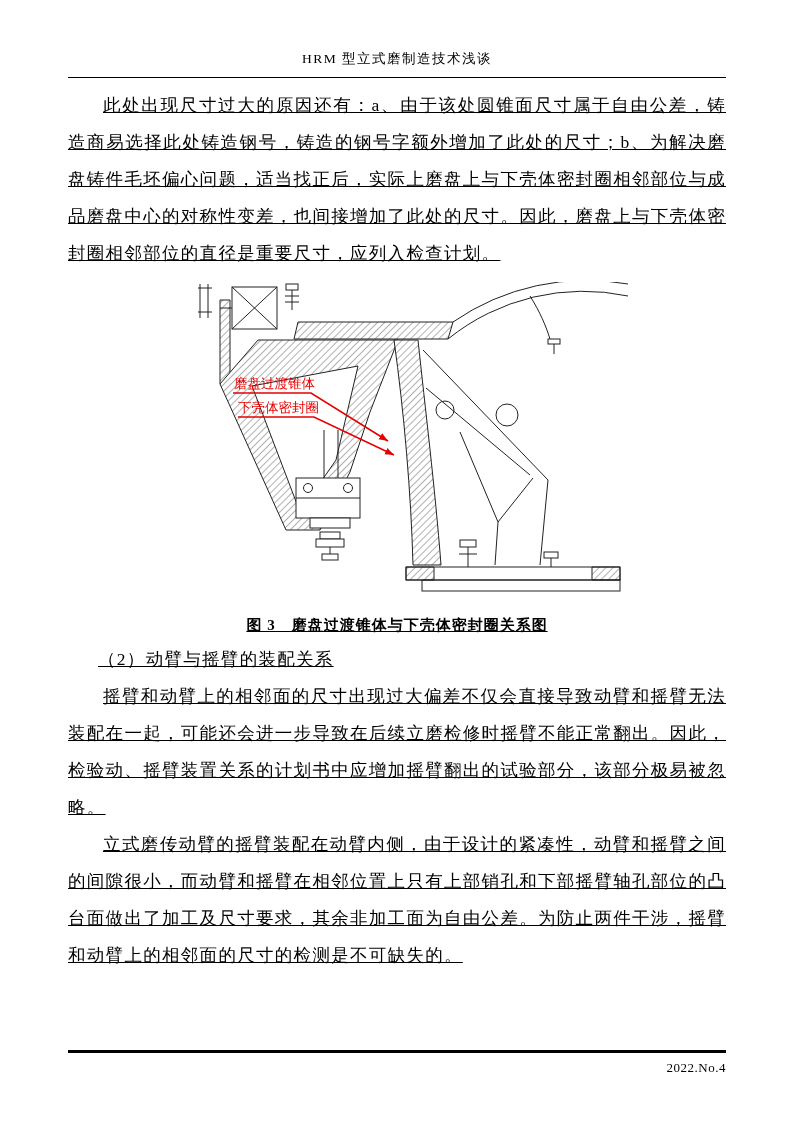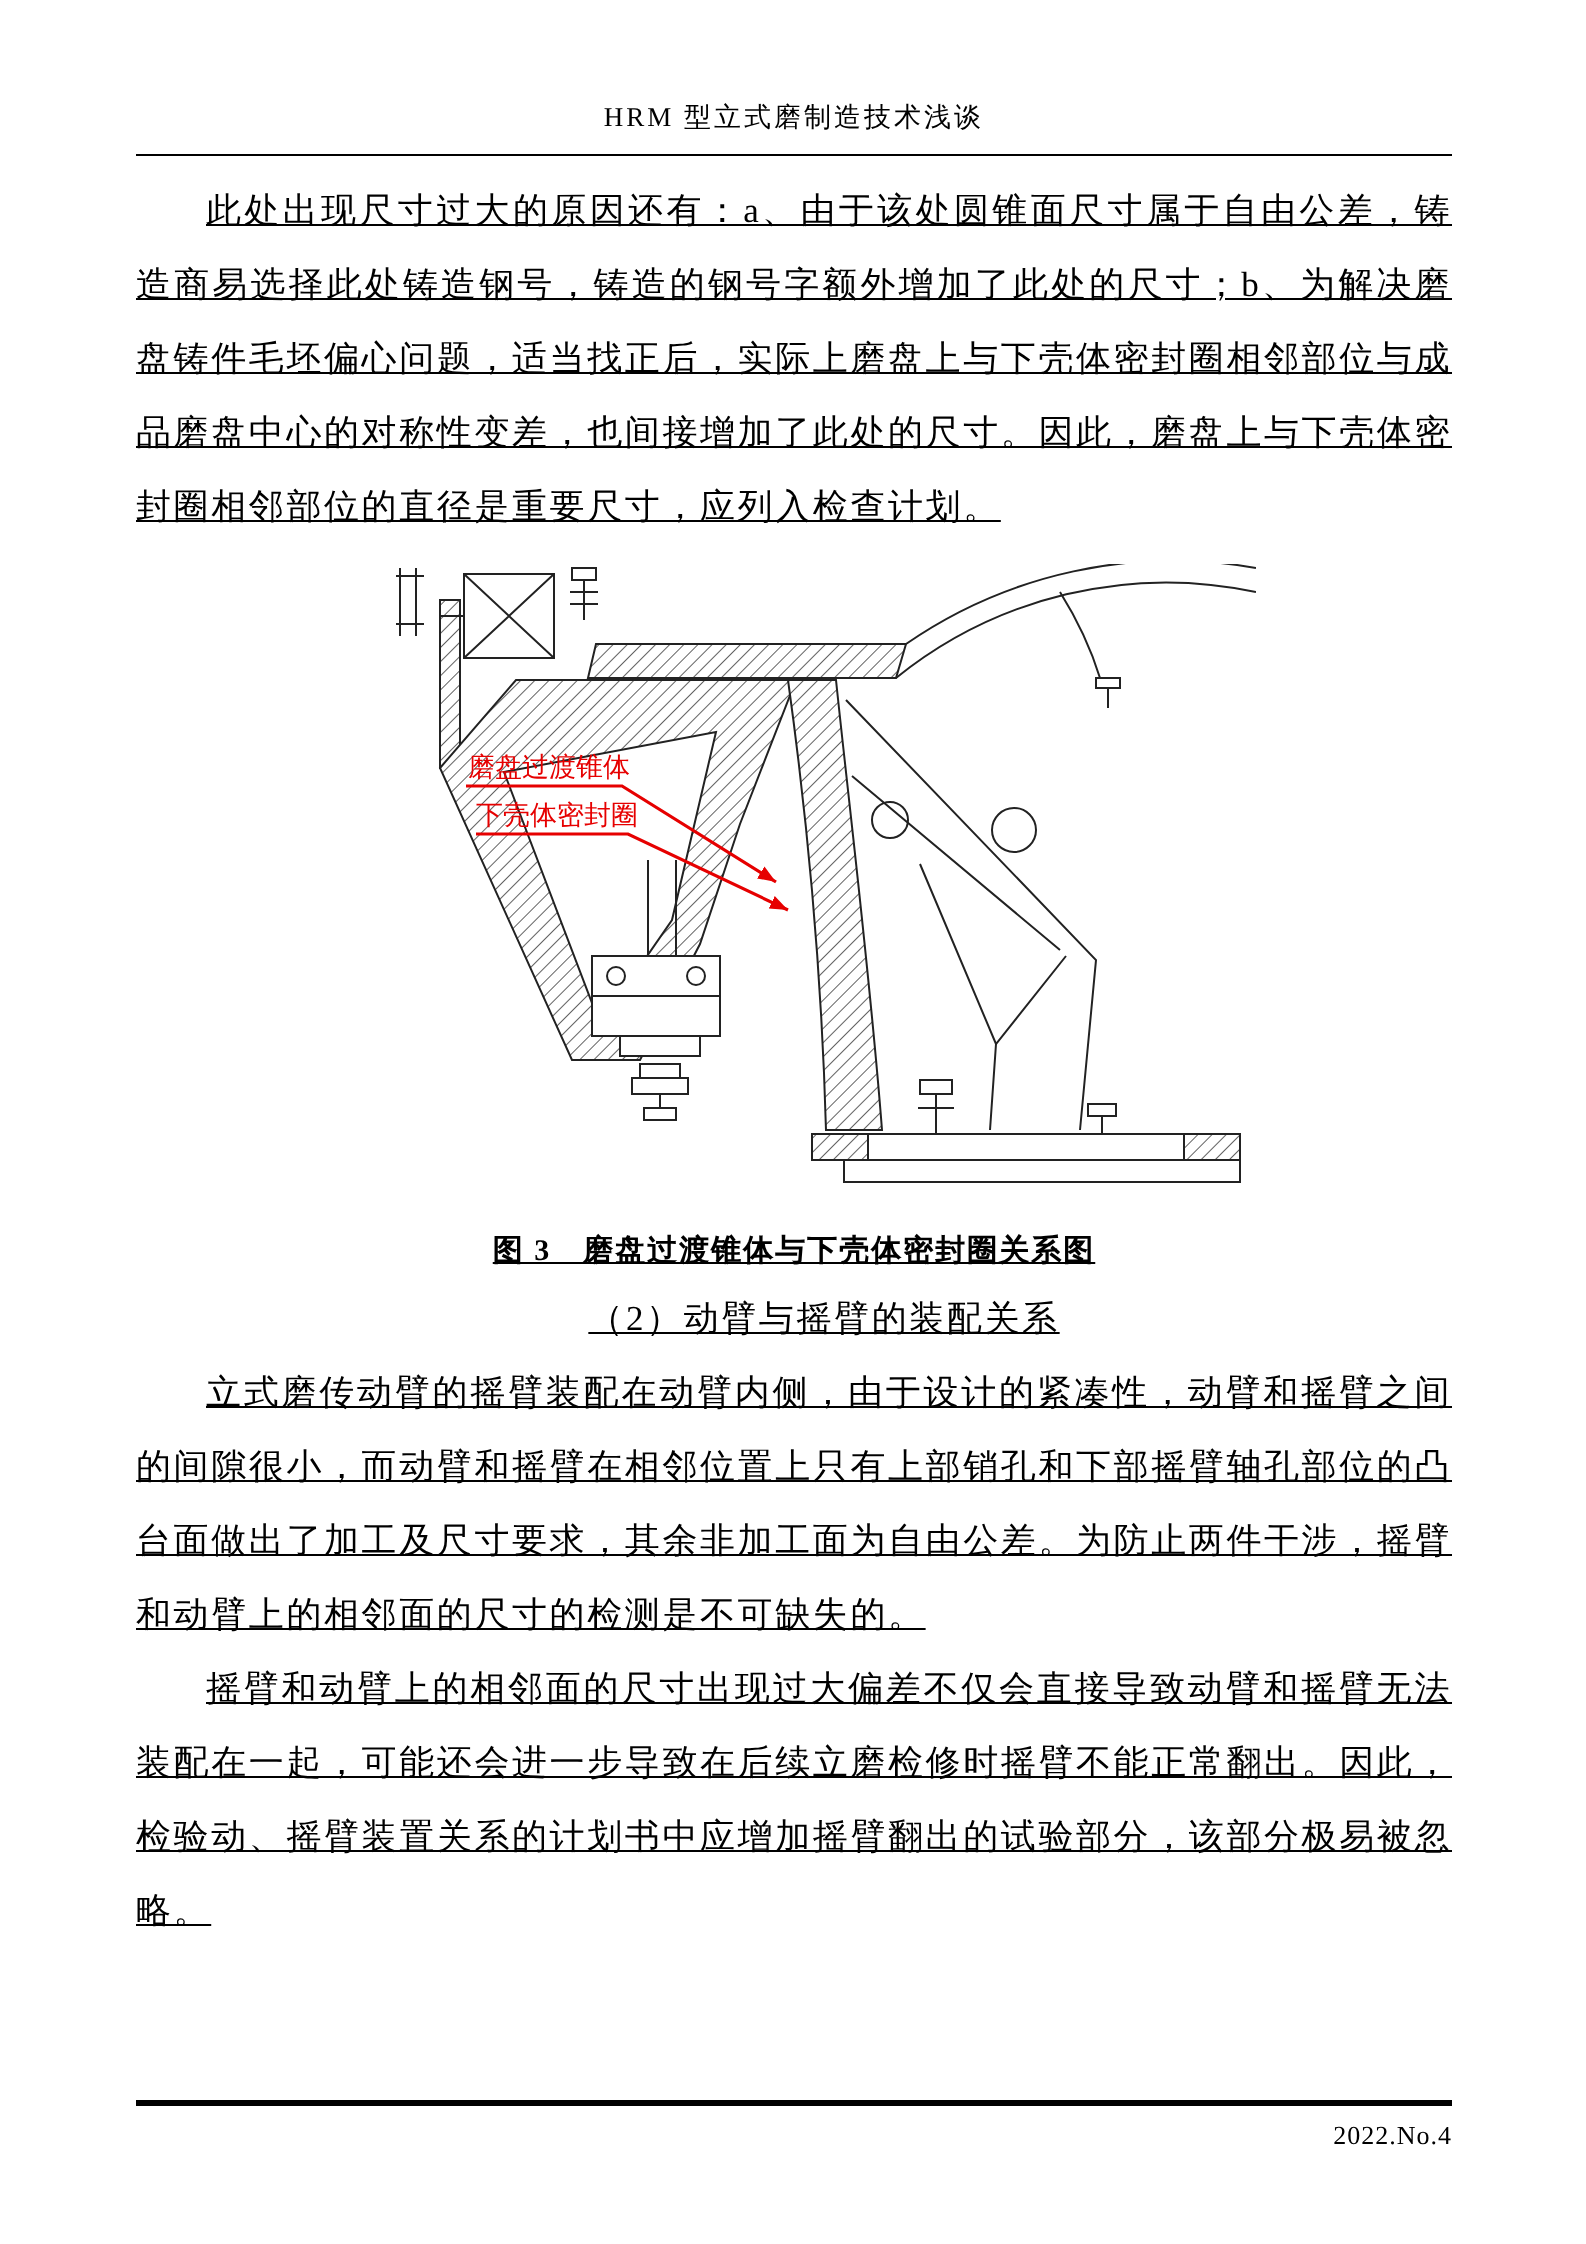--- a/index.html
+++ b/index.html
@@ -35,21 +35,20 @@
     letter-spacing: 1.3px;
     text-align: justify;
     text-indent: 2em;
   }
   p.subheading {
     font-size: 17.5px;
     line-height: 37px;
     letter-spacing: 1.3px;
     text-indent: 30px;
     margin-top: 6px;
-    text-align: center;
   }
   figure { margin-top: 10px; }
   .drawing { position: relative; height: 332px; }
   .drawing svg { position: absolute; left: 130px; top: 0; }
   figcaption {
     text-align: center;
     font-weight: bold;
     font-size: 15px;
     letter-spacing: 1px;
     margin-top: 2px;
@@ -159,22 +158,22 @@
               <polyline points="40,135 116,135 196,173" fill="none" stroke-width="1.6" marker-end="url(#arrowR)" stroke="#e60000"></polyline>
               <text x="36" y="106" font-size="13.5" fill="#e60000">磨盘过渡锥体</text>
               <text x="40" y="130" font-size="13.5" fill="#e60000">下壳体密封圈</text>
             </g>
           </svg>
         </div>
         <figcaption>图 3　磨盘过渡锥体与下壳体密封圈关系图</figcaption>
       </figure>
 
       <p class="subheading">（2）动臂与摇臂的装配关系</p>
+      <p class="para">摇臂和动臂上的相邻面的尺寸出现过大偏差不仅会直接导致动臂和摇臂无法装配在一起，可能还会进一步导致在后续立磨检修时摇臂不能正常翻出。因此，检验动、摇臂装置关系的计划书中应增加摇臂翻出的试验部分，该部分极易被忽略。</p>
       <p class="para">立式磨传动臂的摇臂装配在动臂内侧，由于设计的紧凑性，动臂和摇臂之间的间隙很小，而动臂和摇臂在相邻位置上只有上部销孔和下部摇臂轴孔部位的凸台面做出了加工及尺寸要求，其余非加工面为自由公差。为防止两件干涉，摇臂和动臂上的相邻面的尺寸的检测是不可缺失的。</p>
-      <p class="para">摇臂和动臂上的相邻面的尺寸出现过大偏差不仅会直接导致动臂和摇臂无法装配在一起，可能还会进一步导致在后续立磨检修时摇臂不能正常翻出。因此，检验动、摇臂装置关系的计划书中应增加摇臂翻出的试验部分，该部分极易被忽略。</p>
     </div>
   </div>
 
   <div class="footer-rule"></div>
   <div class="footer-row">
     <span class="issue">2022.No.4</span>
   </div>
 </div>
 
 </body></html>

